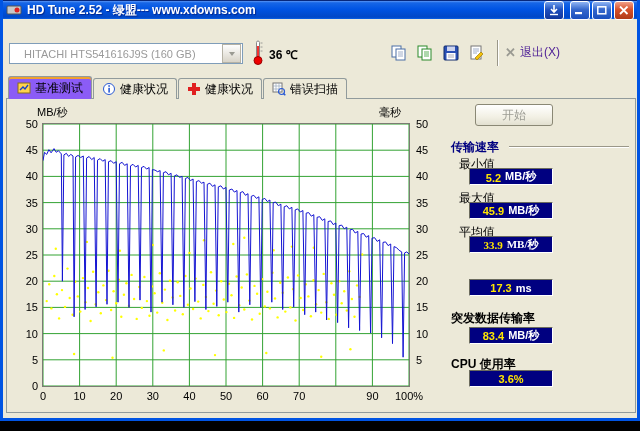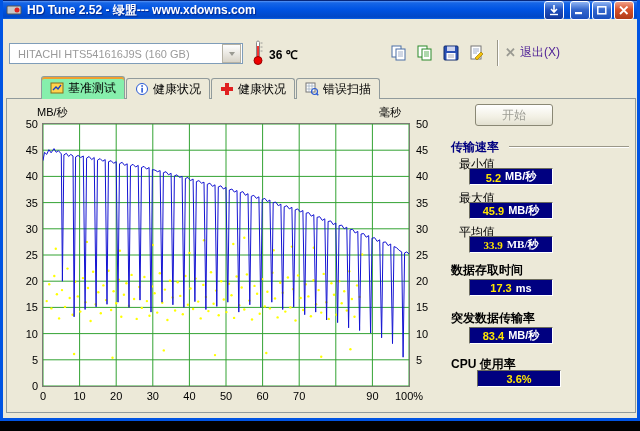--- a/index.html
+++ b/index.html
@@ -16,39 +16,39 @@
   .tb-btn{width:20px;height:19px;margin-left:2px;border:1px solid #fff;border-radius:3px;
           display:inline-flex;align-items:center;justify-content:center;box-sizing:border-box;cursor:pointer;}
   .tb-btn.blue{background:linear-gradient(180deg,#8FB4F4,#3467CC 45%,#1A4FBE);}
   .tb-btn.dl{background:linear-gradient(180deg,#6FA0EE,#1E4FBE 45%,#12379C);margin-right:4px;}
   .tb-btn.close{background:linear-gradient(180deg,#F0A astounding88,#D6502A 45%,#B03A18);}
   .tb-btn.close{background:linear-gradient(180deg,#F0A088,#D6502A 45%,#B03A18);}
   .client{position:absolute;left:0;top:25px;width:634px;height:393px;}
   
   .combo{position:absolute;left:6px;top:18px;width:234px;height:21px;background:#fff;
          border:1px solid #7F9DB9;display:flex;align-items:center;box-sizing:border-box;cursor:default;}
-  .combo-text{flex:1;font-size:11px;color:#9a9a9a;padding-left:8px;white-space:nowrap;overflow:hidden;}
+  .combo-text{flex:1;font-size:11px;color:#9a9a9a;padding-left:14px;white-space:nowrap;overflow:hidden;}
   .combo-arrow{width:17px;height:17px;margin-right:1px;background:linear-gradient(180deg,#FEFEFE,#D8D4C8);
                border:1px solid #B5B2A5;display:flex;align-items:center;justify-content:center;}
   .combo-arrow i{width:0;height:0;border-left:3px solid transparent;border-right:3px solid transparent;
                  border-top:4px solid #9a9a92;}
   .therm{position:absolute;left:249px;top:14px;}
   .temp{position:absolute;left:266px;top:21px;font-size:12px;font-weight:bold;color:#000;}
   .tool-btn{position:absolute;top:16px;width:24px;height:24px;display:flex;align-items:center;
             justify-content:center;cursor:pointer;}
   .sep{position:absolute;left:494px;top:15px;width:0;height:26px;border-left:1px solid #9a9788;border-right:1px solid #fff;}
   .exit{position:absolute;left:502px;top:19px;display:flex;align-items:center;gap:4px;cursor:pointer;}
   .exit-x{font-weight:bold;color:#9a9a92;font-size:13px;line-height:1;}
   .exit-label{color:#4c1d95;font-size:12px;}
   
   .tabs{position:absolute;left:5px;top:51px;display:flex;align-items:flex-end;z-index:6;}
   .tab{height:21px;background:#ECE9D8;border:1px solid #919B9C;border-bottom:none;border-radius:3px 3px 0 0;
        display:flex;align-items:center;gap:4px;padding:0 8px;font-size:12px;box-sizing:border-box;
        margin-right:1px;cursor:pointer;color:#000;}
-  .tab.active{height:23px;box-shadow:inset 0 2px 0 #F0A030;background:#86efac;position:relative;z-index:7;margin-left:33px;}
+  .tab.active{height:23px;box-shadow:inset 0 2px 0 #F0A030;background:#8b5cf6;position:relative;z-index:7;}
   
   .panel{position:absolute;left:3px;top:73px;width:628px;height:313px;border:1px solid #919B9C;
          background:#ECE9D8;z-index:1;}
   .ax-title{position:absolute;font-size:11px;color:#000;}
   .plot{position:absolute;left:35px;top:24px;width:366px;height:262px;background:#fff;border:1px solid #7b7b73;}
   .plot svg{display:block;width:366px;height:262px;}
   .axis-left{position:absolute;left:2px;top:25px;width:31px;height:262px;font-size:11px;color:#000;}
   .axis-left span{position:absolute;right:2px;}
   .axis-right{position:absolute;left:406px;top:25px;width:30px;height:262px;font-size:11px;color:#000;}
   .axis-bottom{position:absolute;left:36px;top:291px;width:368px;height:14px;font-size:11px;color:#000;}
@@ -416,32 +416,31 @@
         <span class="num">45.9</span>
           <span class="unit">MB/秒</span>
       </span>
 
       <span class="sl" style="top:125px;">平均值</span>
       <span class="vb" style="top:137px;font-family:Liberation Serif, serif;">
         <span class="num">33.9</span>
           <span class="unit">MB/秒</span>
       </span>
 
-      <span class="sl h" style="top:163px;">数据存取时间</span>
       <span class="vb" style="top:180px;">
         <span class="num">17.3</span>
           <span class="unit">ms</span>
       </span>
 
       <span class="sl h" style="top:211px;">突发数据传输率</span>
       <span class="vb" style="top:228px;">
         <span class="num">83.4</span>
           <span class="unit">MB/秒</span>
       </span>
 
       <span class="sl h" style="top:257px;">CPU 使用率</span>
-      <span class="vb" style="top:271px;margin-left:8px;">
+      <span class="vb" style="top:271px;">
         <span class="num">3.6%</span>
       </span>
     </div>
 
   </div>
 </div>
 
 </body></html>

